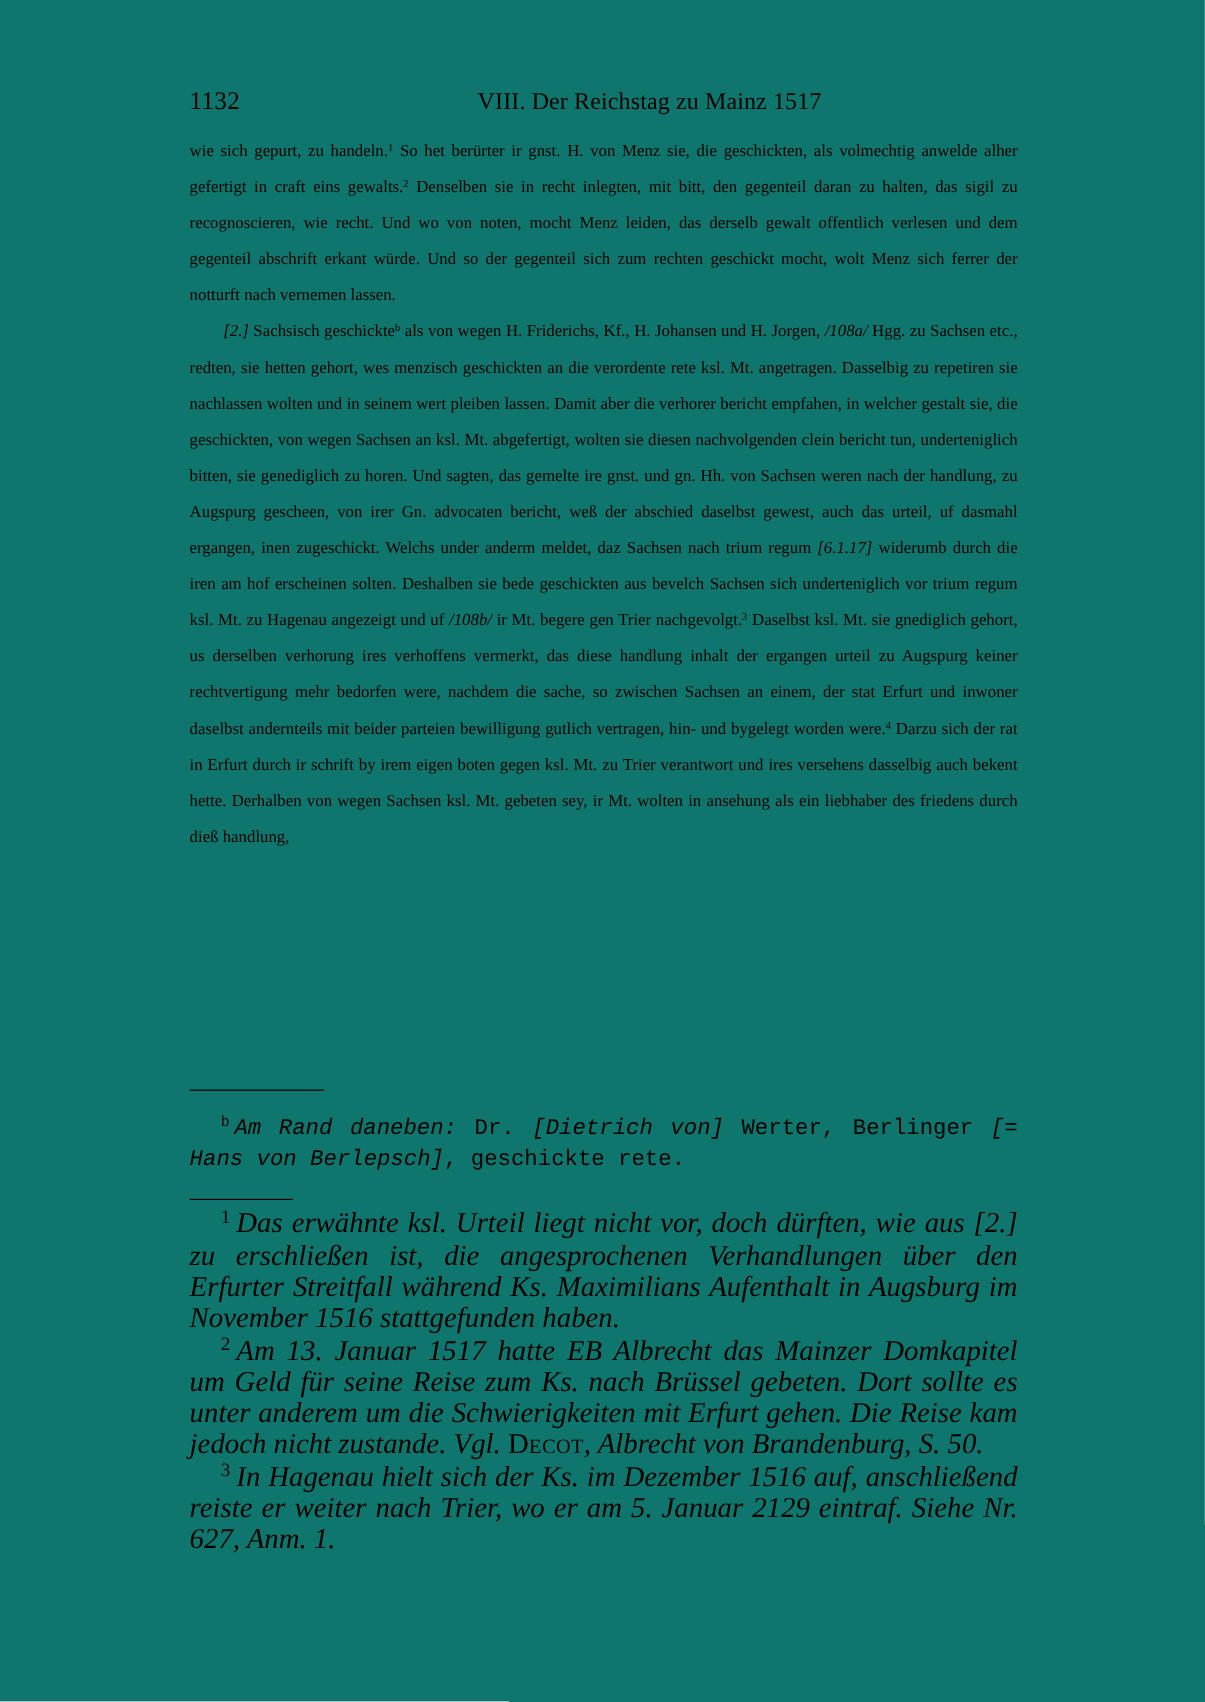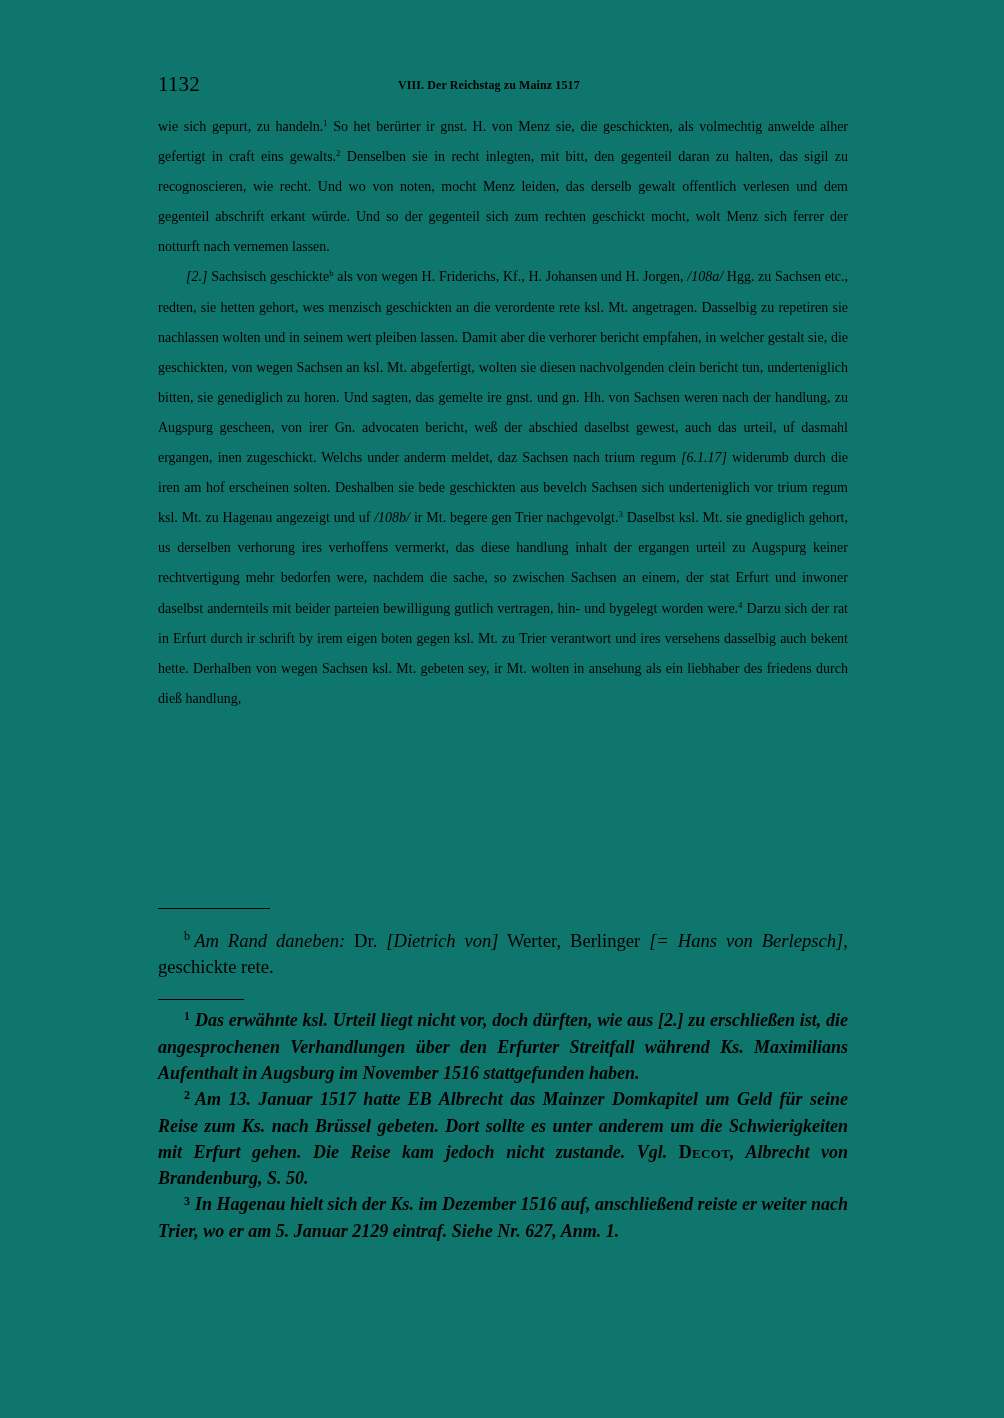--- a/index.html
+++ b/index.html
@@ -38,23 +38,22 @@
     position: absolute;
     left: 0;
     top: 0;
     font-size: 21px;
     letter-spacing: 0.2px;
   }
   .runtitle {
     position: absolute;
     left: 240px;
     top: 1px;
-    font-size: 12px;
+    font-size: 20px;
     letter-spacing: 0.1px;
-    font-weight: bold;
   }
 
   
   .body-block {
     font-size: 14px;
     line-height: 30.1px;
     text-align: justify;
     text-justify: inter-word;
     hyphens: none;
   }
@@ -87,38 +86,38 @@
   .rule-note {
     width: 86px;
     height: 0;
     border-top: 1.15px solid #000;
     margin: 0 0 7px 0;
   }
   .varnote {
     font-size: 18.6px;
     line-height: 26.6px;
     text-align: justify;
+    font-family: Liberation Mono, monospace;
   }
   .varnote .vmark {
     font-size: 0.66em;
     vertical-align: 0.5em;
     line-height: 0;
     margin-left: 26px;
     margin-right: 4px;
   }
   .footnotes {
     margin-top: 18px;
   }
   .fn {
-    font-size: 18px;
+    font-size: 24px;
     line-height: 26.3px;
     font-style: italic;
     text-align: justify;
     margin: 0;
-    font-weight: bold;
   }
   .fn .fmark {
     font-style: normal;
     font-size: 0.66em;
     vertical-align: 0.5em;
     line-height: 0;
     margin-left: 26px;
     margin-right: 5px;
   }
   .smcap {

